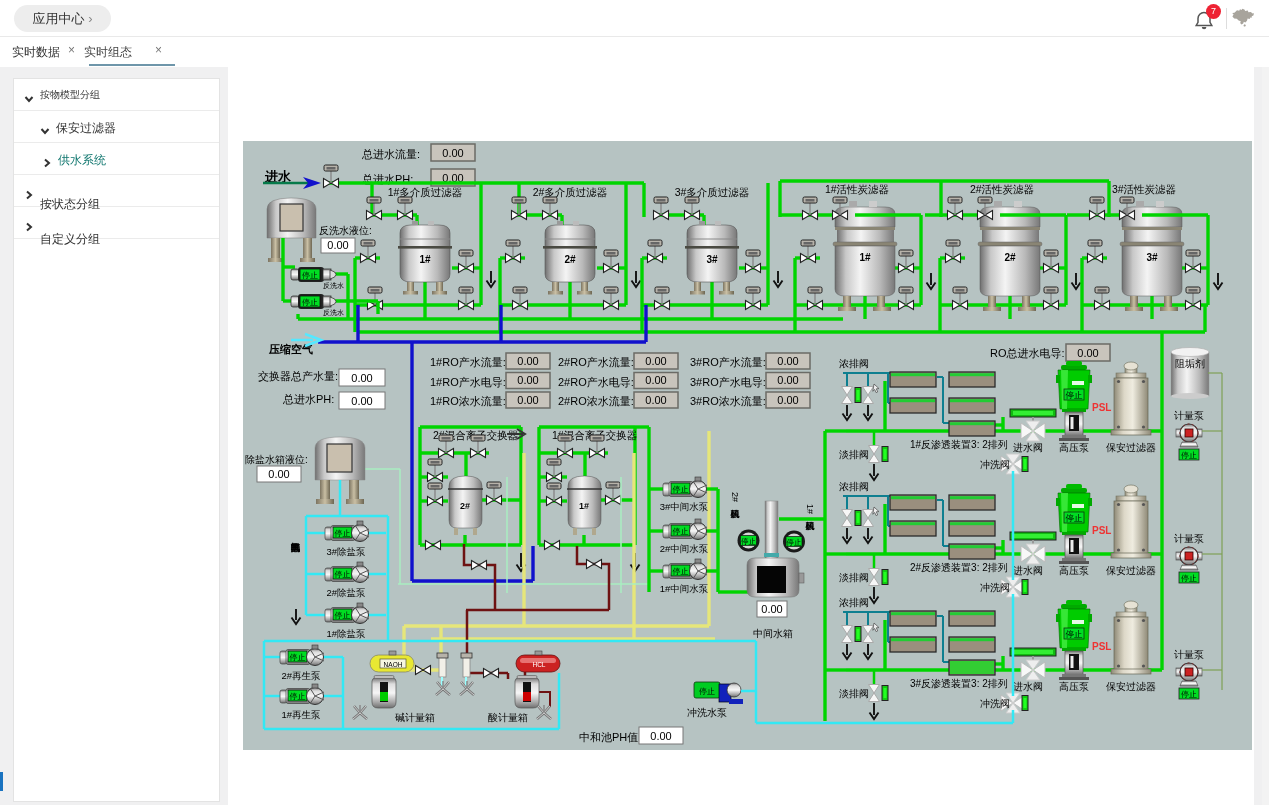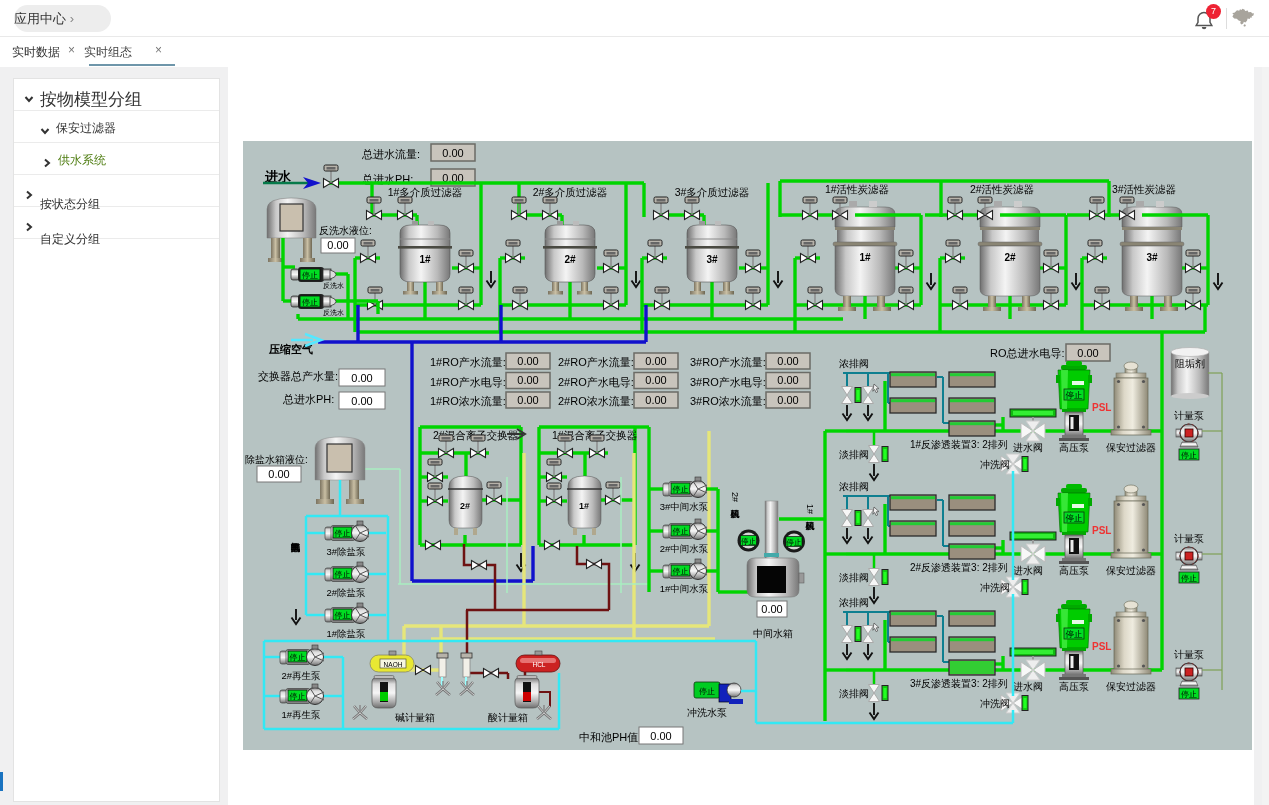--- a/index.html
+++ b/index.html
@@ -1,14 +1,14 @@
 <!DOCTYPE html>
 <html><head><meta charset="utf-8"><style>*{margin:0;padding:0;box-sizing:border-box}body{font-family:"Liberation Sans",sans-serif;background:#fff;width:1269px;height:805px;overflow:hidden;position:relative}.abs{position:absolute}</style></head><body>
 <div class="abs" style="left:0;top:0;width:1269px;height:37px;background:#fff;border-bottom:1px solid #e9e9e9"></div>
-<div class="abs" style="left:14px;top:5px;width:97px;height:27px;background:#ededed;border-radius:15px;color:#333;font-size:13px;line-height:27px;">应用中心 <span style="color:#888">›</span></div>
+<div class="abs" style="left:14px;top:5px;width:97px;height:27px;background:#ededed;border-radius:15px;color:#333;font-size:13px;line-height:27px;text-align:center">应用中心 <span style="color:#888">›</span></div>
 <div class="abs" style="left:1192px;top:9px;width:24px;height:22px"><svg width="24" height="22">
       <path d="M12 3.5 a6 6 0 0 1 6 6 v3.8 l1.8 3.2 h-15.6 l1.8 -3.2 v-3.8 A6 6 0 0 1 12 3.5z" fill="none" stroke="#555" stroke-width="1.5"></path>
       <path d="M9.8 18 a2.3 2.3 0 0 0 4.6 0z" fill="#555"></path>
     </svg></div>
 <div class="abs" style="left:1206px;top:4px;width:15px;height:15px;background:#e23;border-radius:50%;color:#fff;font-size:9px;text-align:center;line-height:15px">7</div>
 <div class="abs" style="left:1226px;top:8px;width:1px;height:21px;background:#ddd"></div>
 <div class="abs" style="left:1231px;top:8px;width:24px;height:20px"><svg width="24" height="20" viewBox="0 0 24 20">
       <path d="M4.5 3.8 L6 2.2 L8.2 2.8 L9 1.2 L10.6 2 L11.2 0.8 L13.4 1.6 L14.2 3 L16.8 2.4 L17.4 4.2 L19.8 4 L21.6 5.6 L23 5.2 L22.4 7.4 L20.6 8.2 L21.2 9.6 L19.4 9.4 L18.6 11 L16.6 10.6 L16 12.8 L14.4 14.6 L12.8 13.8 L12.2 15.4 L10.4 16.6 L9.2 15 L9.8 13.2 L7.6 12.6 L5.8 10.8 L3.2 10.4 L1.4 8.4 L2.6 6.6 L1.2 5 L3.4 4.8 Z" fill="#a8a49c"></path>
       <path d="M13.2 16.2 l1.8 0.8 l-1 1.8 l-1.6-0.9z" fill="#a8a49c"></path>
     </svg></div>
@@ -21,29 +21,29 @@
 <div class="abs" style="left:0;top:67px;width:1269px;height:738px;background:#f0f0f1"></div>
 <div class="abs" style="left:13px;top:78px;width:207px;height:724px;background:#fff;border:1px solid #e3e3e3"></div>
 <div class="abs" style="left:14px;top:110px;width:205px;height:1px;background:#ebebeb"></div>
 <div class="abs" style="left:14px;top:142px;width:205px;height:1px;background:#ebebeb"></div>
 <div class="abs" style="left:14px;top:174px;width:205px;height:1px;background:#ebebeb"></div>
 <div class="abs" style="left:14px;top:206px;width:205px;height:1px;background:#ebebeb"></div>
 <div class="abs" style="left:14px;top:238px;width:205px;height:1px;background:#ebebeb"></div>
 <div class="abs" style="left:24px;top:90px;width:10px;height:10px"><svg width="10" height="10">
       <path d="M1.5 3 L5 7 L8.5 3" fill="none" stroke="#333" stroke-width="2"></path>
     </svg></div>
-<div class="abs" style="left:40px;top:88px;font-size:17px;color:#333">按物模型分组</div>
+<div class="abs" style="left:40px;top:88px;font-size:10px;color:#333">按物模型分组</div>
 <div class="abs" style="left:40px;top:122px;width:10px;height:10px"><svg width="10" height="10">
       <path d="M1.5 3 L5 7 L8.5 3" fill="none" stroke="#333" stroke-width="2"></path>
     </svg></div>
 <div class="abs" style="left:56px;top:120px;font-size:12px;color:#333">保安过滤器</div>
 <div class="abs" style="left:42px;top:154px;width:10px;height:10px"><svg width="10" height="10">
       <path d="M3 1.5 L7 5 L3 8.5" fill="none" stroke="#333" stroke-width="2"></path>
     </svg></div>
-<div class="abs" style="left:58px;top:152px;font-size:12px;color:#4d7c0f">供水系统</div>
+<div class="abs" style="left:58px;top:152px;font-size:12px;color:#0f766e">供水系统</div>
 <div class="abs" style="left:24px;top:186px;width:10px;height:10px"><svg width="10" height="10">
       <path d="M3 1.5 L7 5 L3 8.5" fill="none" stroke="#333" stroke-width="2"></path>
     </svg></div>
 <div class="abs" style="left:40px;top:196px;font-size:12px;color:#333">按状态分组</div>
 <div class="abs" style="left:24px;top:218px;width:10px;height:10px"><svg width="10" height="10">
       <path d="M3 1.5 L7 5 L3 8.5" fill="none" stroke="#333" stroke-width="2"></path>
     </svg></div>
 <div class="abs" style="left:40px;top:231px;font-size:12px;color:#333">自定义分组</div>
 <div class="abs" style="left:0;top:772px;width:3px;height:19px;background:#1a73c0"></div>
 <div class="abs" style="left:228px;top:67px;width:1026px;height:738px;background:#fff"></div>

